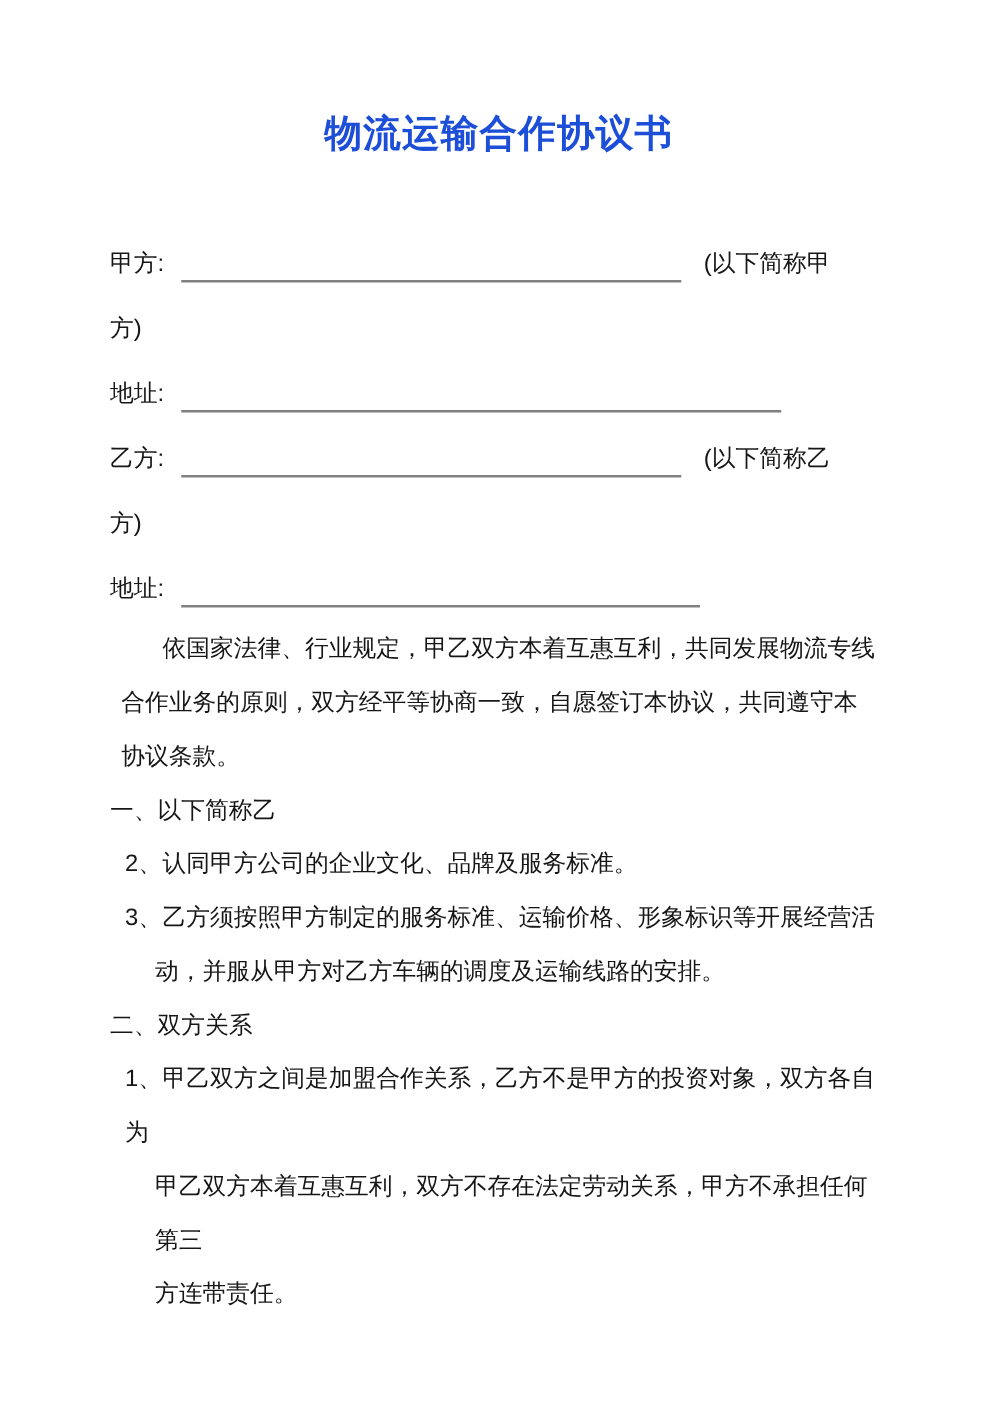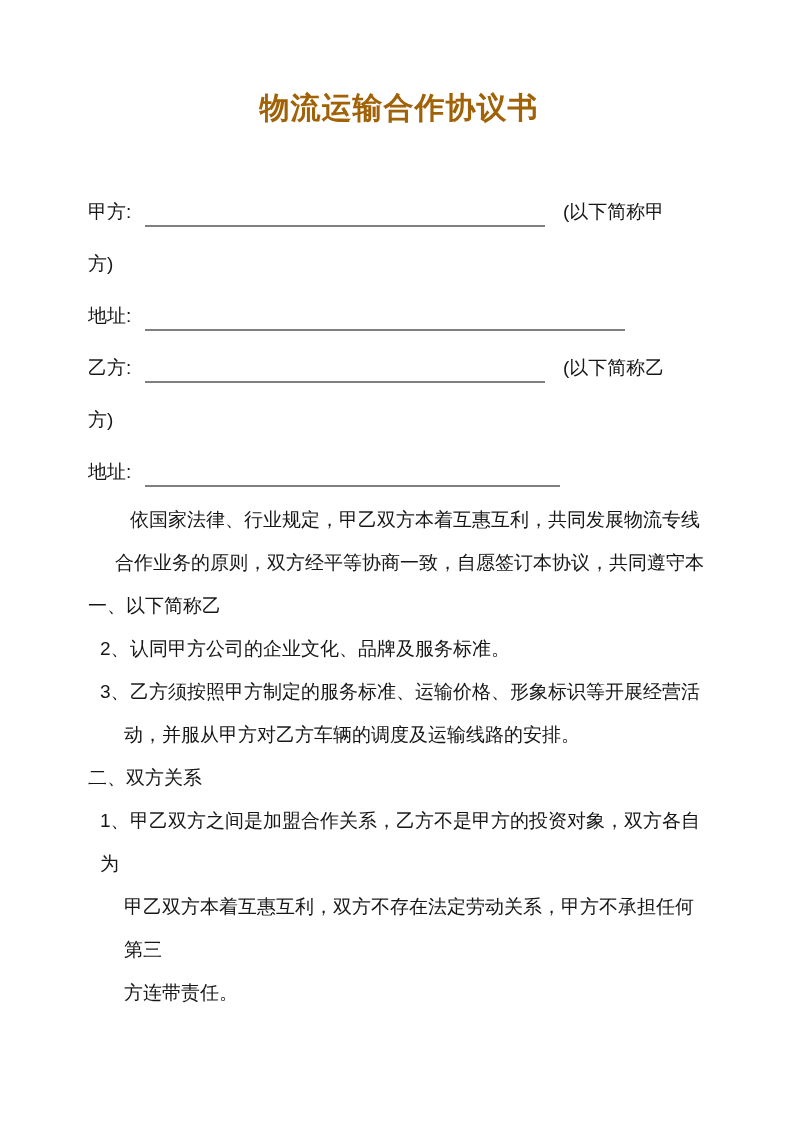--- a/index.html
+++ b/index.html
@@ -15,39 +15,39 @@
     color:#161616;
     overflow:hidden;
   }
   .doc-title {
     margin:0;
     text-align:center;
     font-size:30px;
     line-height:30px;
     font-weight:700;
     letter-spacing:1px;
-    color:#a16207;
+    color:#1d4ed8;
   }
   .form-block { margin-top:63px; }
   .form-line { height:52px; line-height:52px; white-space:nowrap; }
   .lbl { display:inline-block; width:48px; }
   .fill {
     display:inline-block;
     height:24px;
     margin-left:9px;
     border-bottom:2px solid #808080;
     vertical-align:-9px;
   }
   .w400 { width:400px; }
   .w480 { width:480px; }
   .w415 { width:415px; }
   .note { margin-left:18px; }
   .line { line-height:43px; }
   .intro-first { margin-left:42px; }
-  .intro-cont  { margin-left:27px; }
+  .intro-cont  { margin-left:9px; }
   .heading { line-height:43px; }
   .item-first { padding-left:12px; }
   .num { display:inline-block; width:30px; }
   .item-cont { padding-left:36px; }
 </style>
 </head>
 <body>
 
 <div class="page">
 
@@ -73,20 +73,21 @@
 
     <div class="form-line">
       <span class="lbl">地址:</span><span class="fill w415"></span>
     </div>
 
   </div>
 
   <div>
     <div class="line intro-first">依国家法律、行业规定，甲乙双方本着互惠互利，共同发展物流专线</div>
     <div class="line intro-cont">合作业务的原则，双方经平等协商一致，自愿签订本协议，共同遵守本</div>
+    <div class="line intro-cont">协议条款。</div>
   </div>
 
   <div>
     <div class="heading">一、以下简称乙</div>
 
 
     <div class="line item-first">
       <span class="num">2、</span><span>认同甲方公司的企业文化、品牌及服务标准。</span>
     </div>
 

